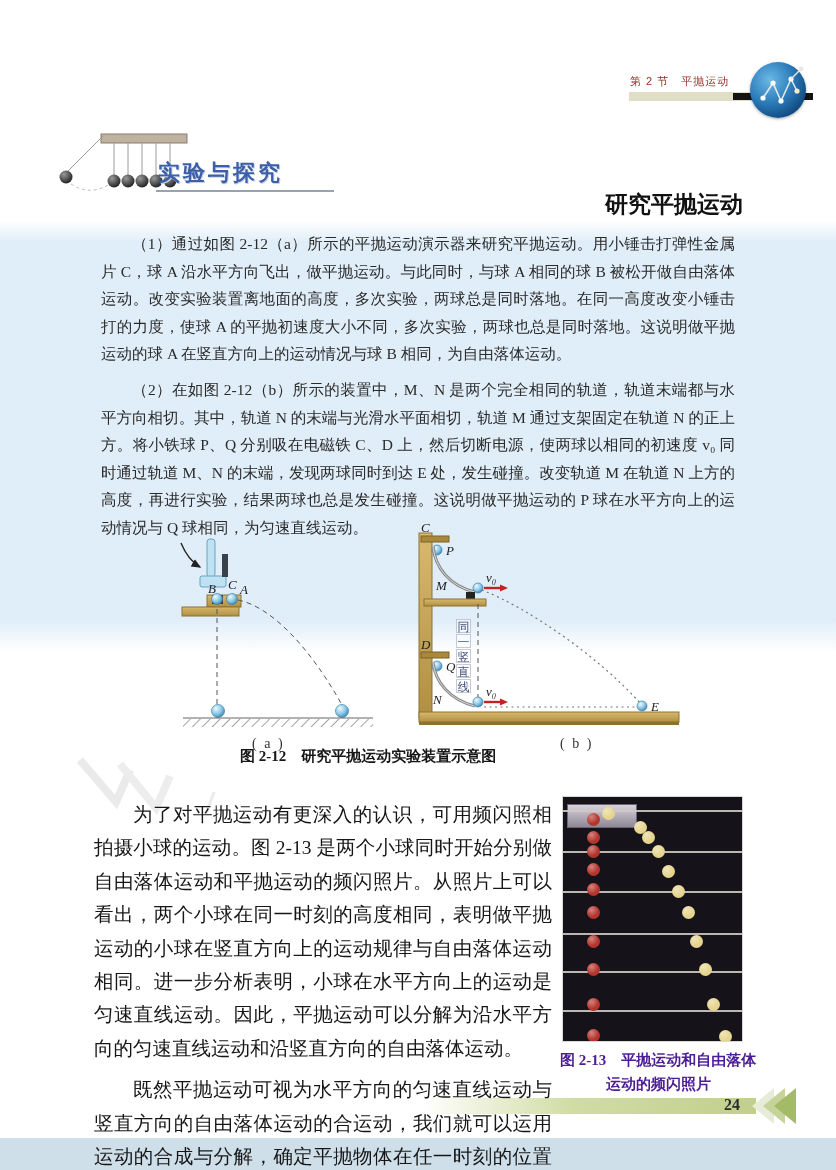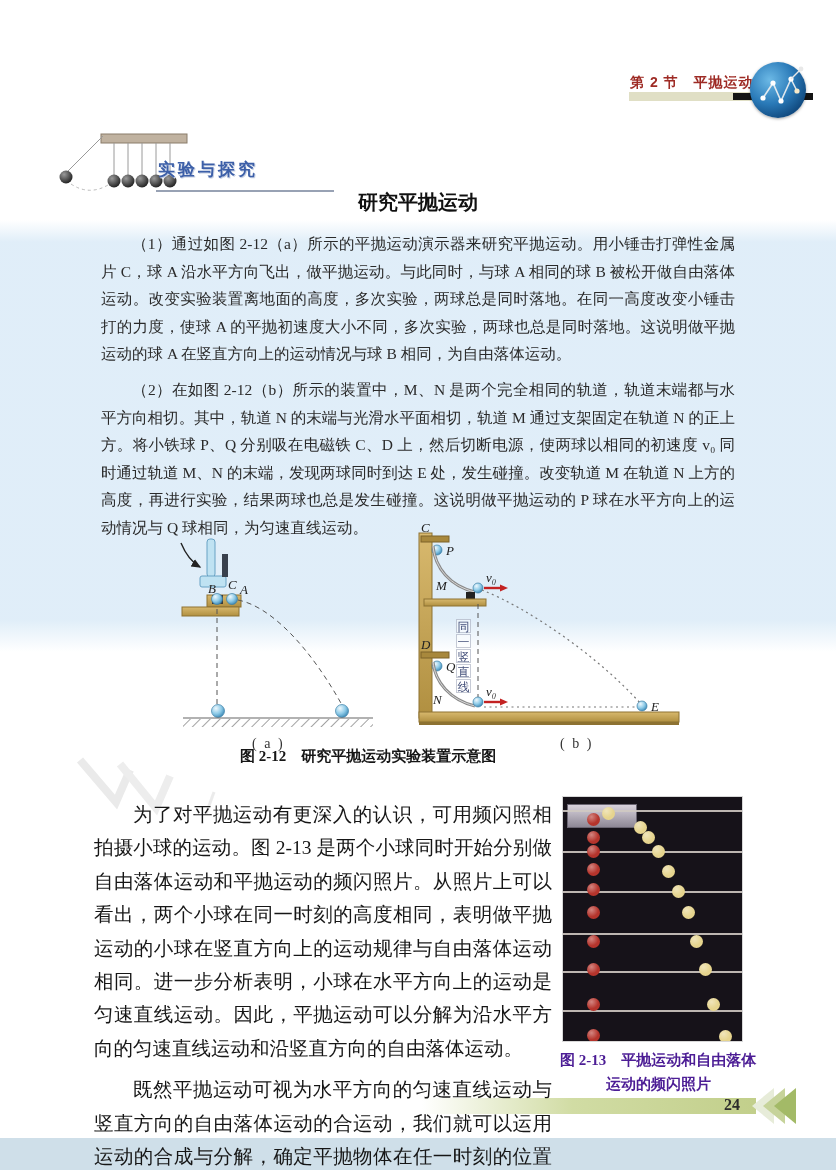--- a/index.html
+++ b/index.html
@@ -7,35 +7,35 @@
         font-family:"Liberation Serif",serif;color:#1e1e1e;}
   .abs{position:absolute;}
 
   
   .tint{left:0;top:220px;width:836px;height:432px;pointer-events:none;
         background:linear-gradient(180deg,rgba(212,231,246,0) 0,rgba(212,231,246,.72) 22px,
                    rgba(212,231,246,.72) 400px,rgba(212,231,246,0) 100%);}
   .bottom-strip{left:0;top:1138px;width:836px;height:32px;background:#cfdfe9;}
 
   
-  .hdr-label{left:630px;top:74px;font-size:14px;font-weight:bold;color:#9e2b25;
+  .hdr-label{left:630px;top:74px;font-size:11px;font-weight:normal;color:#9e2b25;
              font-family:"Liberation Sans",sans-serif;letter-spacing:1px;}
   .hdr-beige{left:629px;top:92px;width:129px;height:9px;background:#e0dfc5;}
   .hdr-black{left:733px;top:93px;width:80px;height:7px;background:#141414;}
   .hdr-sphere{left:750px;top:62px;width:56px;height:56px;border-radius:50%;
               background:radial-gradient(circle at 35% 32%,#6cb9e6 0%,#2a7ab8 45%,#0a3d70 85%);
               box-shadow:0 1px 3px rgba(0,0,0,.35);}
 
   
-  .badge-label{left:158px;top:158px;font-size:17px;font-weight:bold;color:#3c5fa8;
+  .badge-label{left:158px;top:158px;font-size:22px;font-weight:bold;color:#3c5fa8;
                letter-spacing:3px;font-family:"Liberation Sans",sans-serif;
                text-shadow:1px 1px 0 #c9d2e4;}
   .badge-rule{left:156px;top:190px;width:178px;height:2px;background:#98a2b4;}
 
-  .act-title{left:93px;top:189px;width:650px;text-align:center;font-size:20px;font-weight:bold;color:#111;}
+  .act-title{left:93px;top:189px;width:650px;text-align:right;font-size:23px;font-weight:bold;color:#111;}
 
   .act-text{left:93px;top:222px;width:650px;font-size:15.5px;line-height:27.6px;
             text-align:justify;color:#2a2a2a;}
   .act-text p{margin:8px;text-indent:2em;}
 
   
   .sub-label{font-size:14px;color:#333;letter-spacing:2px;}
   .fig12-caption{left:240px;top:747px;width:380px;
                  font-size:15px;font-weight:bold;color:#161616;}
   .vnote{left:456px;top:619px;width:17px;display:flex;flex-direction:column;gap:1px;}

